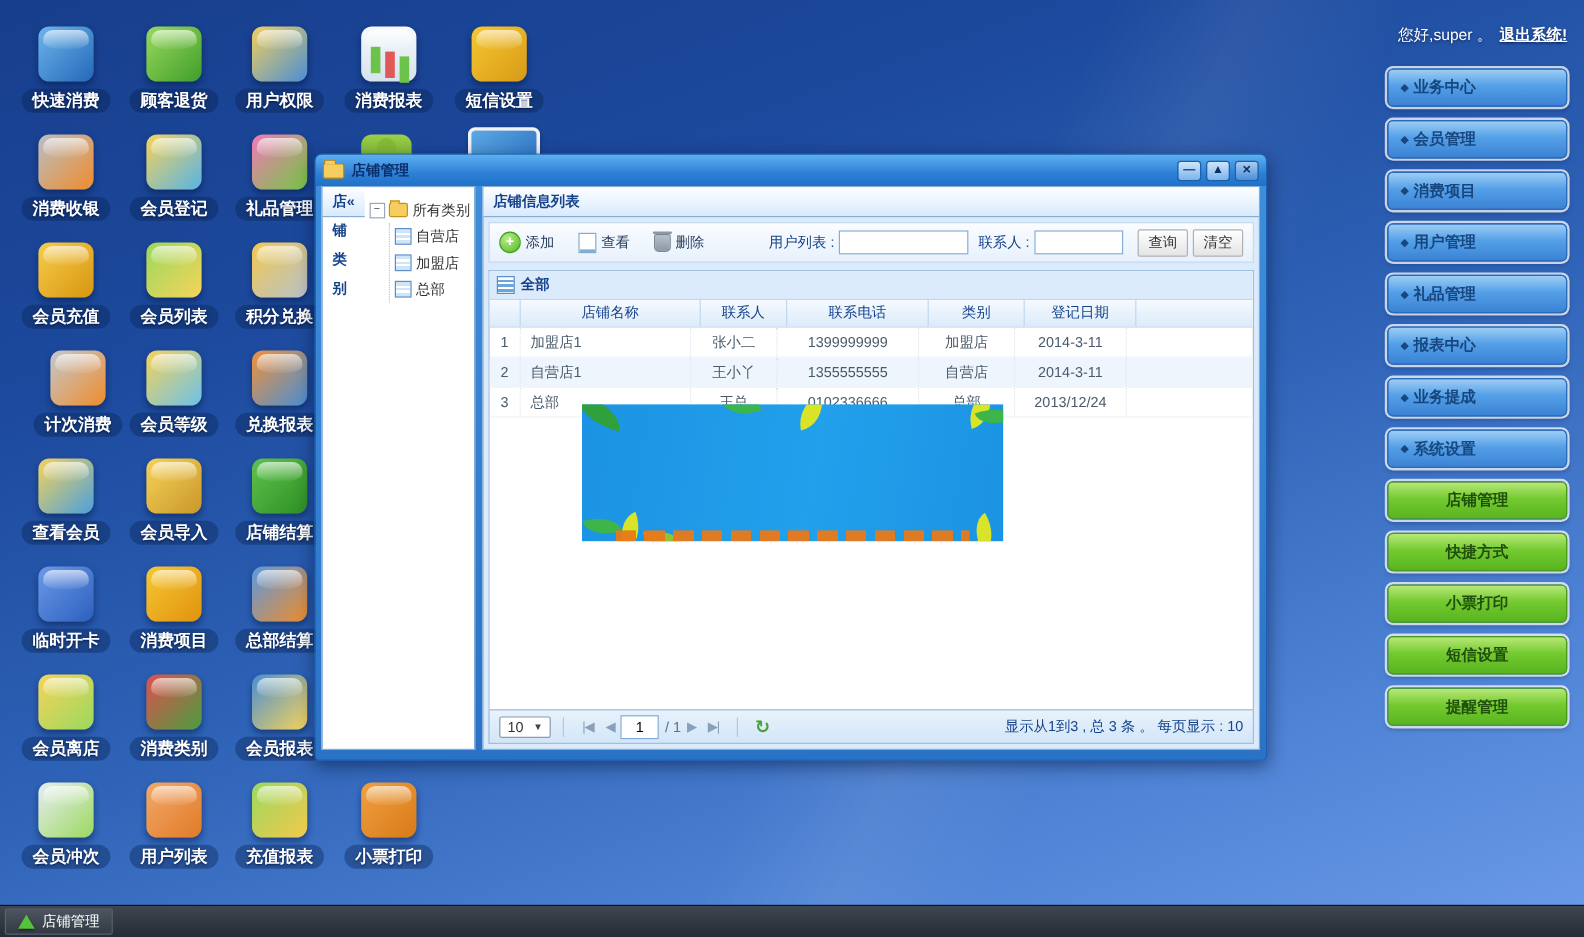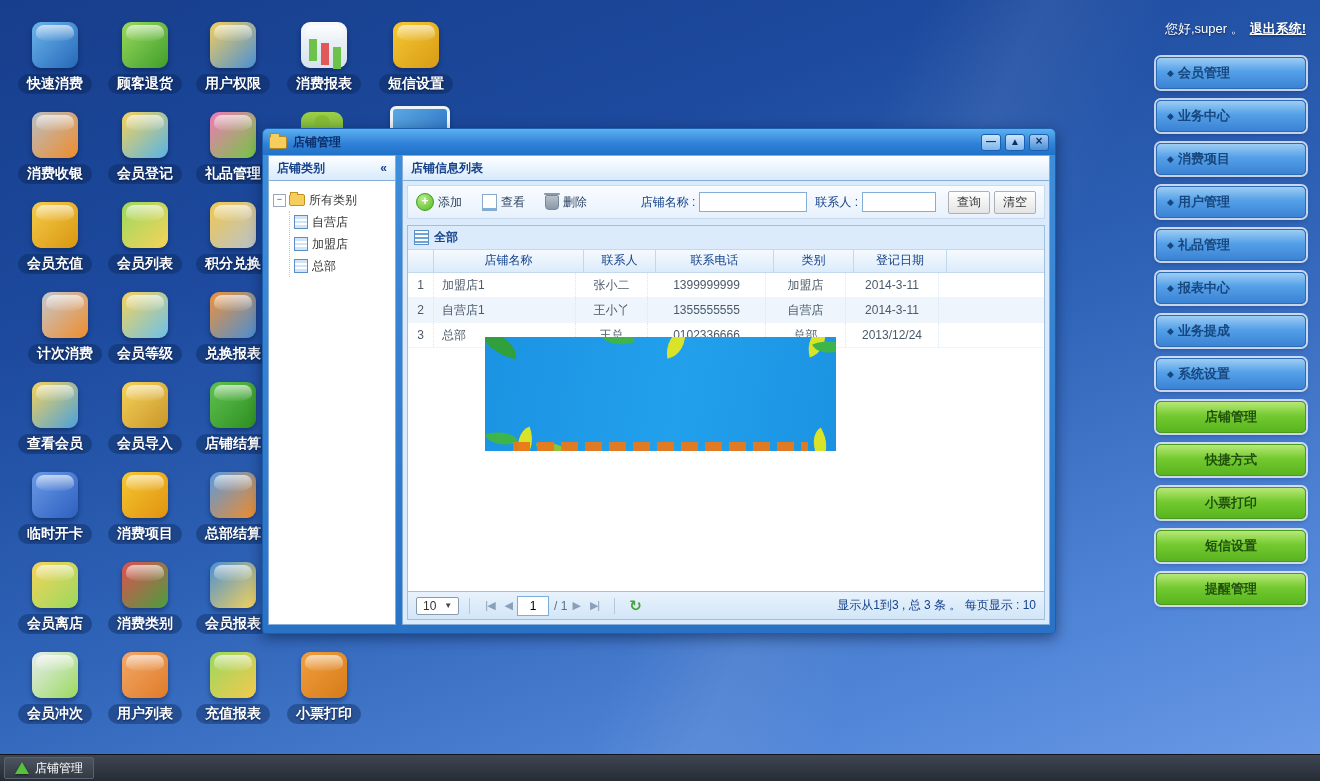--- a/index.html
+++ b/index.html
@@ -73,21 +73,21 @@
       background:linear-gradient(#5cb0f0,#2e7fd6 60%,#1f72c8);border-radius:5px 5px 0 0;}
   .fold{width:16px;height:11px;background:#f6ce5e;border:1px solid #b8861e;border-radius:2px;position:relative;margin-right:6px;}
   .fold::before{content:"";position:absolute;left:0;top:-4px;width:8px;height:3px;background:#f6ce5e;border:1px solid #b8861e;border-bottom:none;border-radius:2px 2px 0 0;}
   .wtitle{flex:1;font-size:12px;font-weight:bold;color:#0b2f6b;}
   .wc{width:18px;height:15px;margin-left:4px;border:1px solid #1c5fae;border-radius:3px;
       background:linear-gradient(#cfe6fa,#7ab4ec);color:#0b2f6b;font-size:10px;line-height:13px;
       text-align:center;font-weight:bold;cursor:pointer;}
   .wc.close{background:linear-gradient(#aacdf0,#4a90d8);font-size:12px;}
   .wbody{position:absolute;left:5px;right:5px;top:26px;bottom:8px;display:flex;gap:6px;}
   
-  .tree{width:126px;background:#fff;border:1px solid #86add6;display:flex;flex-direction:column;}
+  .tree{width:126px;background:#fff;border:1px solid #86add6;display:flex;flex-direction:row;}
   .phead{height:24px;line-height:24px;background:linear-gradient(#fdfeff,#d8eafc);
       border-bottom:1px solid #86add6;color:#15428b;font-size:12px;font-weight:bold;
       padding:0 8px;display:flex;justify-content:space-between;}
   .collapse{cursor:pointer;font-weight:bold;color:#15428b;}
   .treebody{padding:8px 4px;font-size:12px;color:#333;}
   .tnode{display:flex;align-items:center;height:22px;cursor:pointer;white-space:nowrap;}
   .expander{width:11px;height:11px;border:1px solid #9aa8b8;background:#fff;line-height:9px;
       text-align:center;font-size:9px;color:#444;margin-right:3px;}
   .tfold{width:14px;height:10px;background:#f6ce5e;border:1px solid #c49022;border-radius:2px;position:relative;margin-right:4px;}
   .tfold::before{content:"";position:absolute;left:0;top:-3px;width:6px;height:2px;background:#f6ce5e;border:1px solid #c49022;border-bottom:none;}
@@ -194,22 +194,22 @@
   <div class="dcell" style="left:100px;top:652px"><div class="ig i25"></div><div class="dlabel">用户列表</div></div>
   <div class="dcell" style="left:188px;top:652px"><div class="ig i26"></div><div class="dlabel">充值报表</div></div>
   <div class="dcell" style="left:279px;top:652px"><div class="ig i27"></div><div class="dlabel">小票打印</div></div>
 </div>
 
 <div class="greet">
   <span>您好,super 。</span><a>退出系统!</a>
 </div>
 
 <div class="sidebar">
+  <div class="sbtn blue">业务中心</div>
   <div class="sbtn blue">会员管理</div>
-  <div class="sbtn blue">业务中心</div>
   <div class="sbtn blue">消费项目</div>
   <div class="sbtn blue">用户管理</div>
   <div class="sbtn blue">礼品管理</div>
   <div class="sbtn blue">报表中心</div>
   <div class="sbtn blue">业务提成</div>
   <div class="sbtn blue">系统设置</div>
   <div class="sbtn green">店铺管理</div>
   <div class="sbtn green">快捷方式</div>
   <div class="sbtn green">小票打印</div>
   <div class="sbtn green">短信设置</div>
@@ -265,21 +265,21 @@
           </div>
         <div class="tbtn">
             <span class="viewico"></span>
             <span>查看</span>
           </div>
         <div class="tbtn">
             <span class="delico"></span>
             <span>删除</span>
           </div>
         <div class="tsearch">
-          <span>店铺名称 :</span>
+          <span>用户列表 :</span>
           <input class="in-name" value="" style="">
           <span>联系人 :</span>
           <input class="in-contact" value="" style="">
           <button class="sbtn2">查询</button>
           <button class="sbtn2">清空</button>
         </div>
       </div>
       <div class="tablebox">
         <div class="groupbar">
           <span class="listico"></span>

